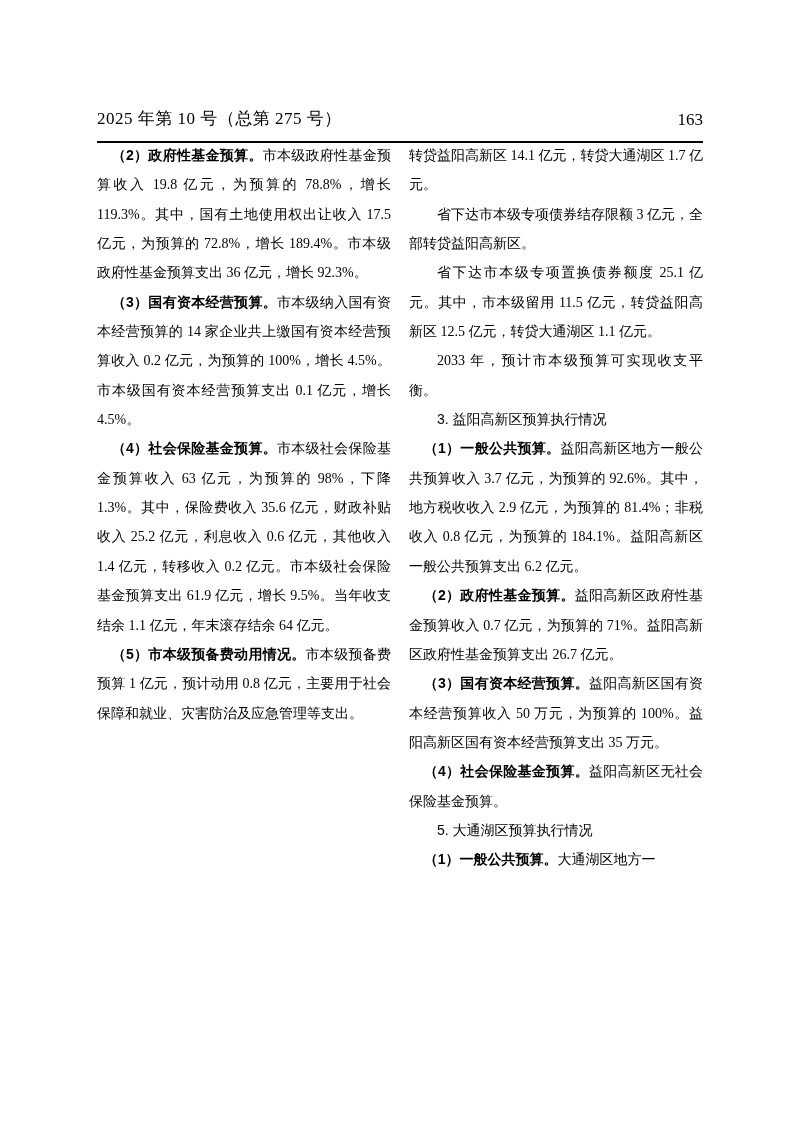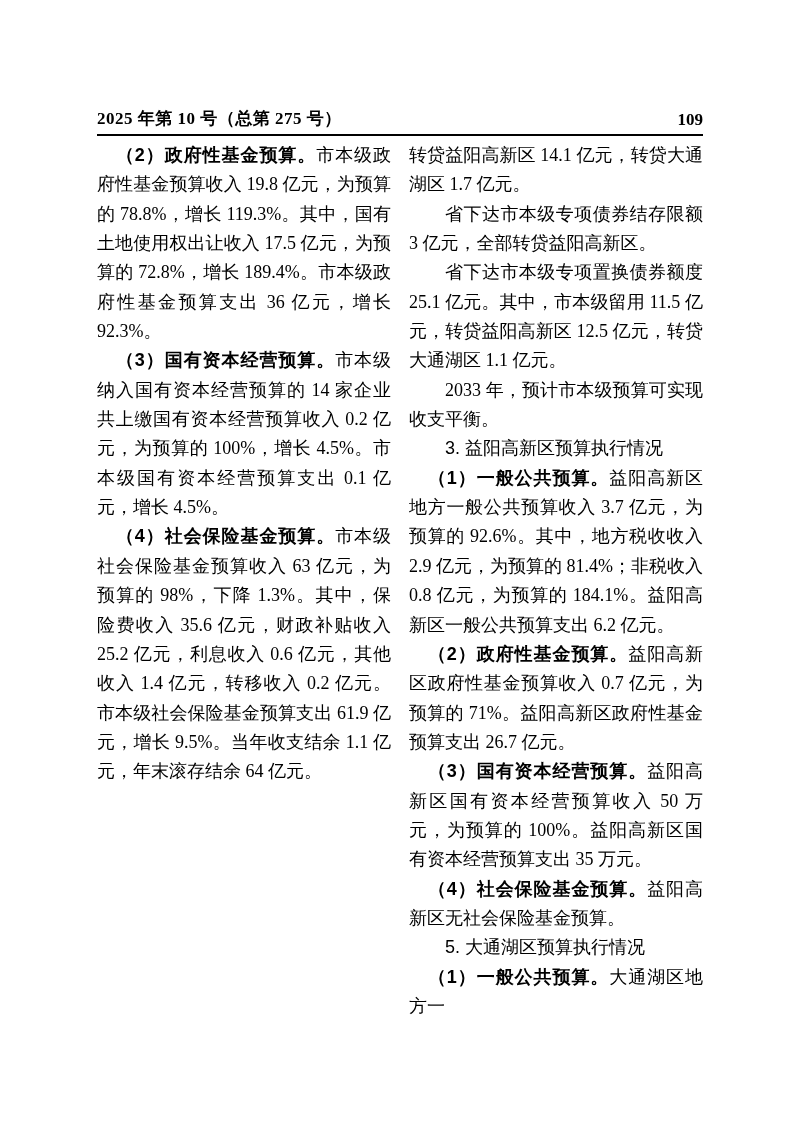--- a/index.html
+++ b/index.html
@@ -15,36 +15,36 @@
   }
   .header {
     position: absolute;
     left: 97px;
     top: 107px;
     width: 606px;
     display: flex;
     justify-content: space-between;
     align-items: flex-end;
     font-size: 17px;
-    font-weight: bold;
-    padding-bottom: 4px;
+    font-weight: normal;
+    padding-bottom: 11px;
     border-bottom: 2.5px solid #000000;
   }
   .header .issue { letter-spacing: 0.5px; }
   .body {
     position: absolute;
     left: 97px;
     top: 141px;
     width: 606px;
     display: flex;
     justify-content: space-between;
   }
   .col {
     width: 294px;
-    font-size: 18px;
+    font-size: 14px;
     line-height: 29.35px;
     text-align: justify;
     text-justify: inter-ideograph;
   }
   .col p { text-indent: 2em; }
   .col p.lead-para { text-indent: 1.05em; }
   .col p.no-indent { text-indent: 0; }
   .lead {
     font-weight: bold;
     font-family: "Liberation Sans", "DejaVu Sans", sans-serif;
@@ -54,29 +54,30 @@
     font-family: "Liberation Sans", "DejaVu Sans", sans-serif;
   }
 </style>
 </head>
 <body>
 
 <div class="page">
 
   <div class="header">
     <span class="issue">2025 年第 10 号（总第 275 号）</span>
-    <span class="pagenum">109</span>
+    <span class="pagenum">163</span>
   </div>
 
   <div class="body">
 
     <div class="col">
       <p class="lead-para"><span class="lead">（2）政府性基金预算。</span><span>市本级政府性基金预算收入 19.8 亿元，为预算的 78.8%，增长 119.3%。其中，国有土地使用权出让收入 17.5 亿元，为预算的 72.8%，增长 189.4%。市本级政府性基金预算支出 36 亿元，增长 92.3%。</span></p>
       <p class="lead-para"><span class="lead">（3）国有资本经营预算。</span><span>市本级纳入国有资本经营预算的 14 家企业共上缴国有资本经营预算收入 0.2 亿元，为预算的 100%，增长 4.5%。市本级国有资本经营预算支出 0.1 亿元，增长 4.5%。</span></p>
       <p class="lead-para"><span class="lead">（4）社会保险基金预算。</span><span>市本级社会保险基金预算收入 63 亿元，为预算的 98%，下降 1.3%。其中，保险费收入 35.6 亿元，财政补贴收入 25.2 亿元，利息收入 0.6 亿元，其他收入 1.4 亿元，转移收入 0.2 亿元。市本级社会保险基金预算支出 61.9 亿元，增长 9.5%。当年收支结余 1.1 亿元，年末滚存结余 64 亿元。</span></p>
+      <p class="lead-para"><span class="lead">（5）市本级预备费动用情况。</span><span>市本级预备费预算 1 亿元，预计动用 0.8 亿元，主要用于社会保障和就业、灾害防治及应急管理等支出。</span></p>
     </div>
 
     <div class="col">
       <p class="no-indent"><span>转贷益阳高新区 14.1 亿元，转贷大通湖区 1.7 亿元。</span></p>
       <p><span>省下达市本级专项债券结存限额 3 亿元，全部转贷益阳高新区。</span></p>
       <p><span>省下达市本级专项置换债券额度 25.1 亿元。其中，市本级留用 11.5 亿元，转贷益阳高新区 12.5 亿元，转贷大通湖区 1.1 亿元。</span></p>
       <p><span>2033 年，预计市本级预算可实现收支平衡。</span></p>
       <p class="heading">3. 益阳高新区预算执行情况</p>
       <p class="lead-para"><span class="lead">（1）一般公共预算。</span><span>益阳高新区地方一般公共预算收入 3.7 亿元，为预算的 92.6%。其中，地方税收收入 2.9 亿元，为预算的 81.4%；非税收入 0.8 亿元，为预算的 184.1%。益阳高新区一般公共预算支出 6.2 亿元。</span></p>
       <p class="lead-para"><span class="lead">（2）政府性基金预算。</span><span>益阳高新区政府性基金预算收入 0.7 亿元，为预算的 71%。益阳高新区政府性基金预算支出 26.7 亿元。</span></p>

